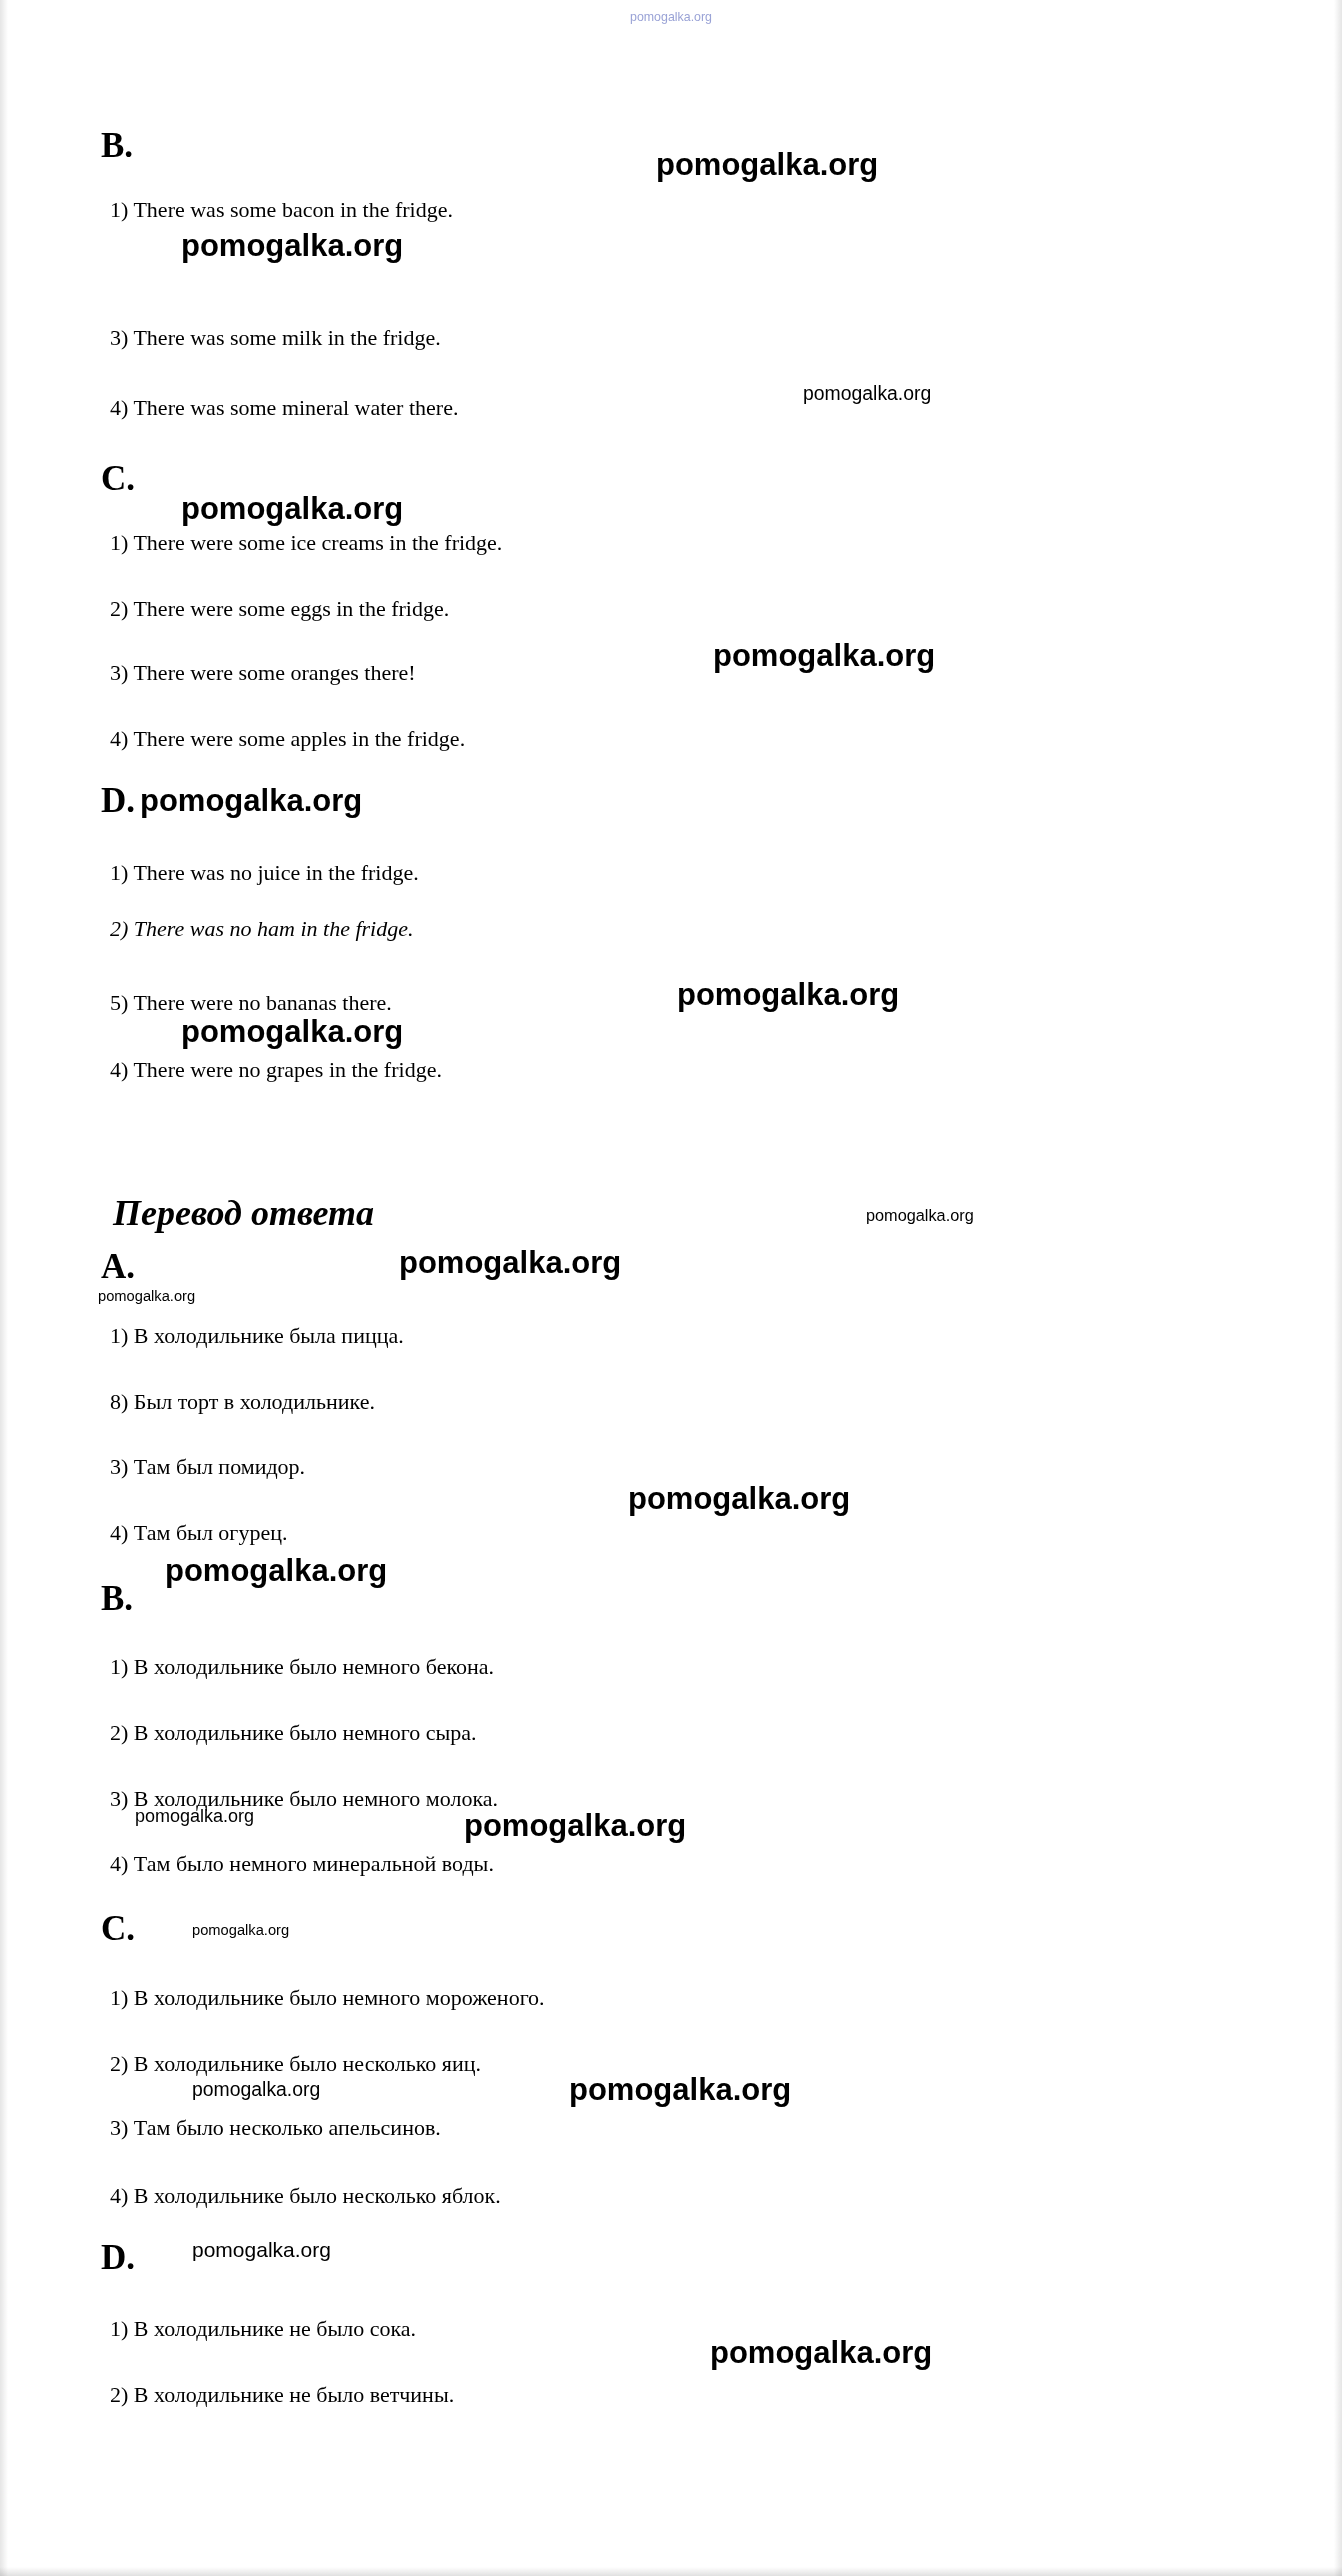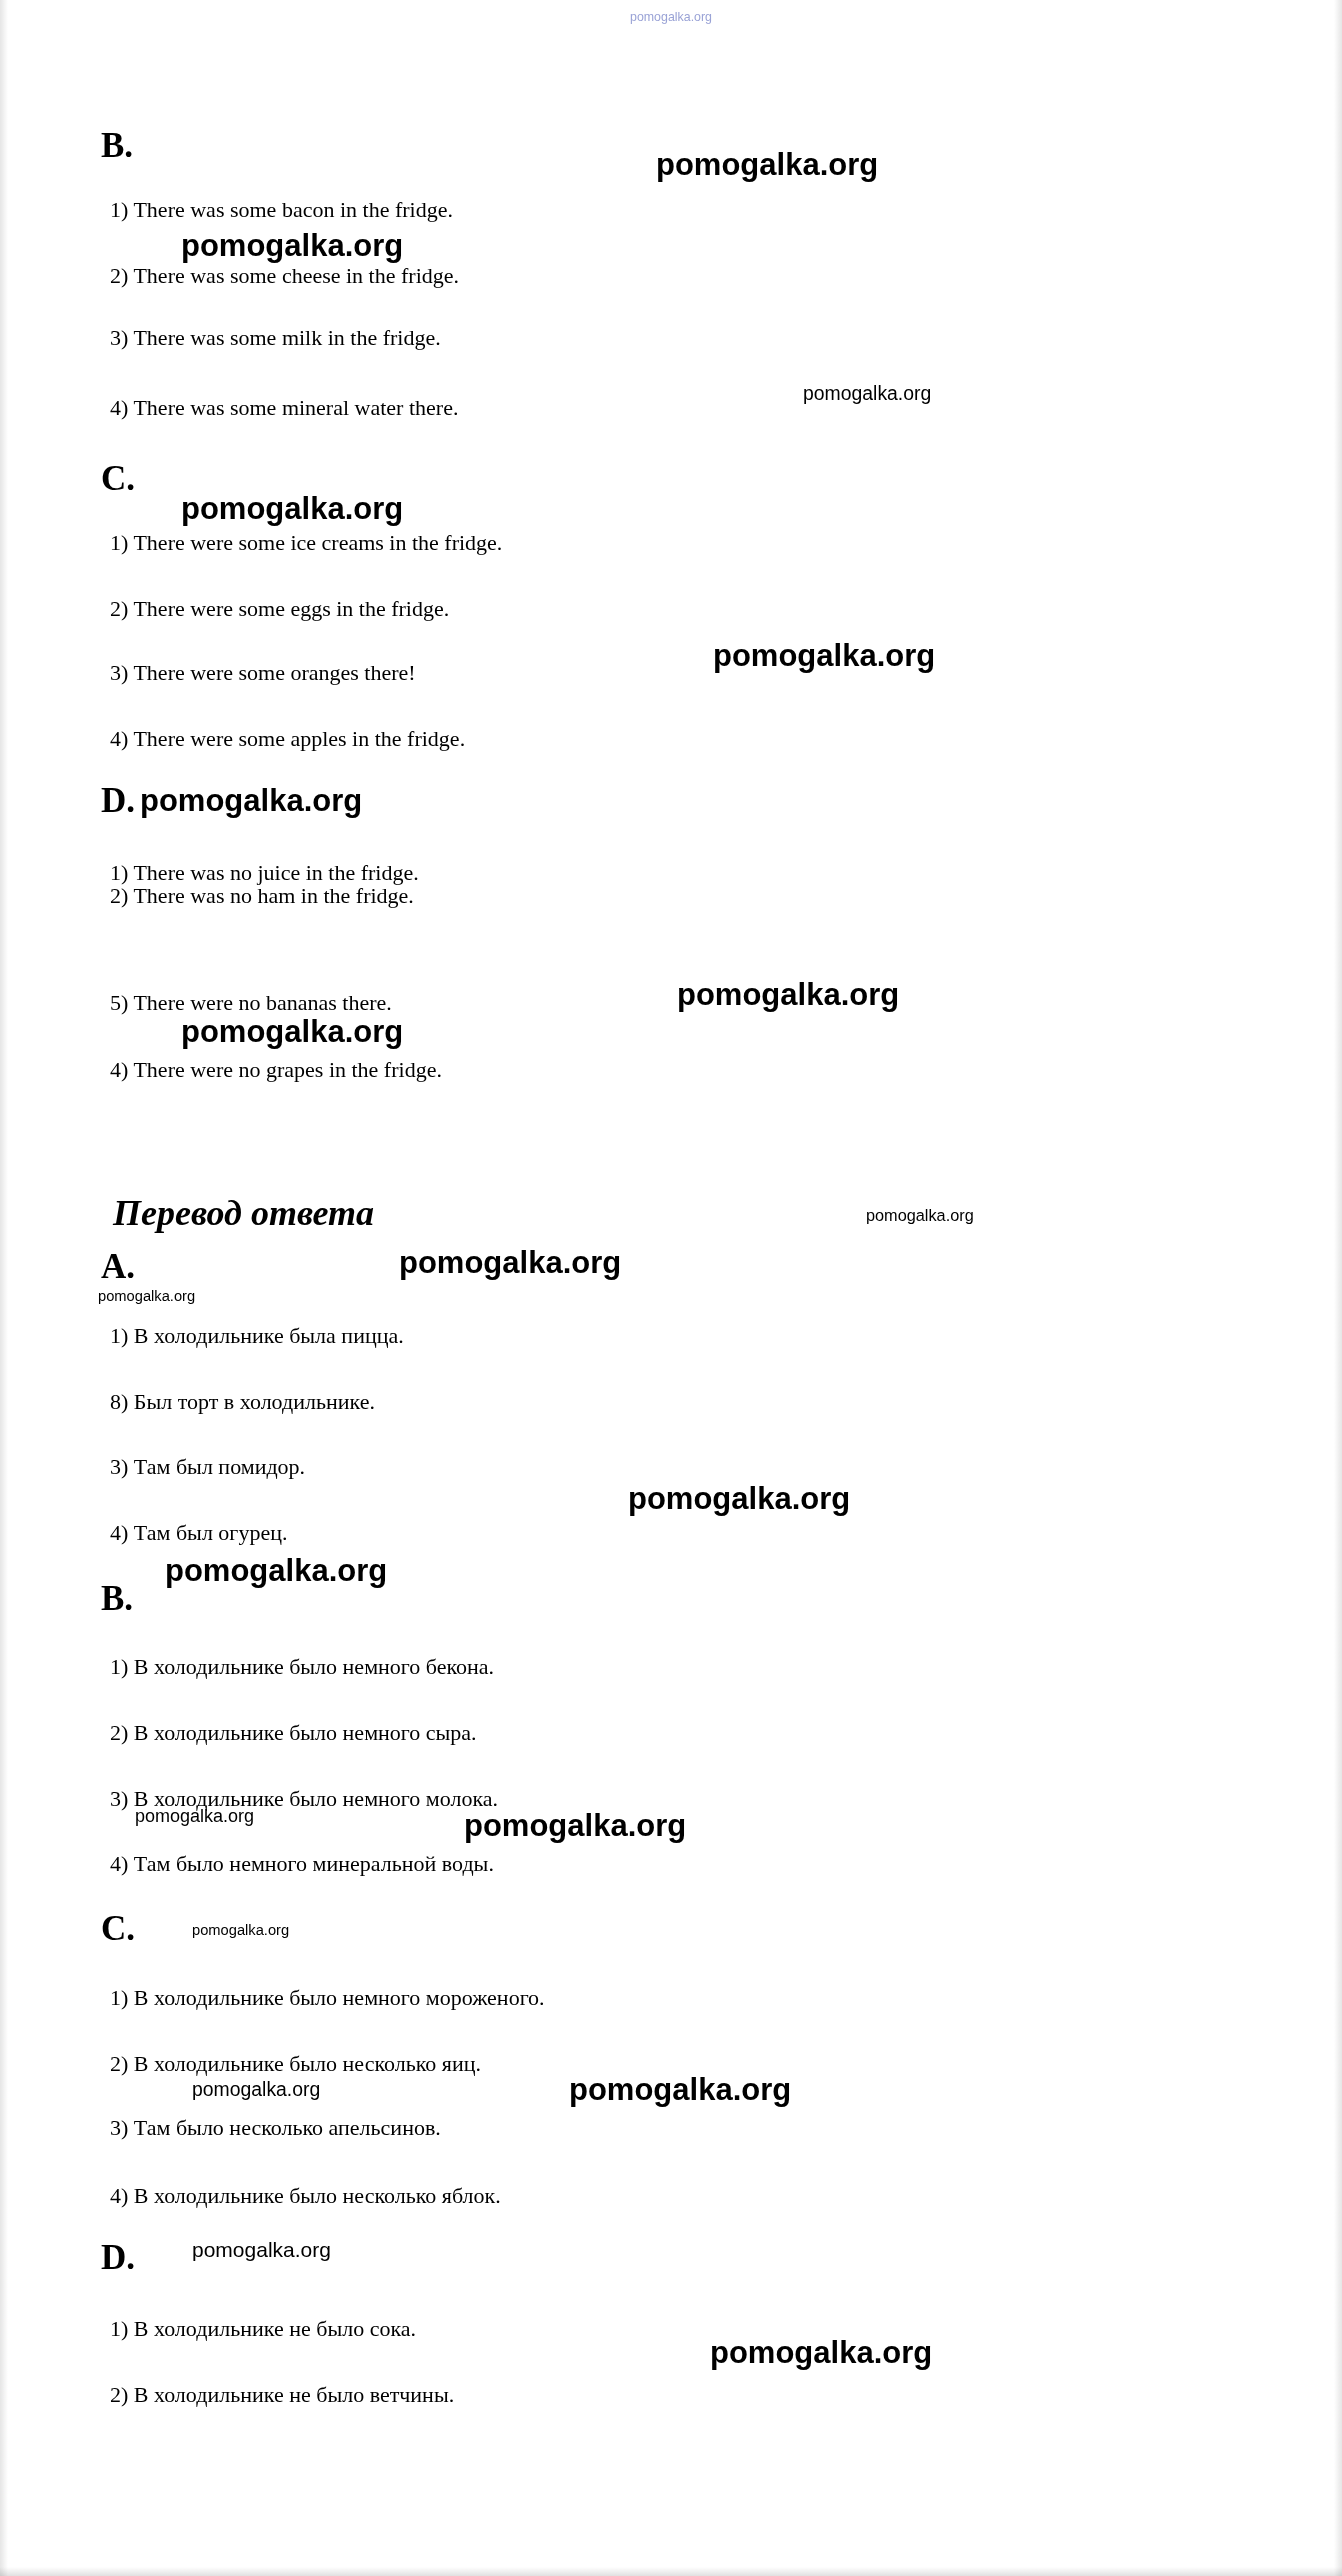--- a/index.html
+++ b/index.html
@@ -95,33 +95,32 @@
   <span class="wm wm-r" style="left:135px; top:1807px; font-size:18px;">pomogalka.org</span>
   <span class="wm wm-b" style="left:464px; top:1810px;">pomogalka.org</span>
   <span class="wm wm-r" style="left:192px; top:1923px; font-size:14.7px;">pomogalka.org</span>
   <span class="wm wm-r" style="left:192px; top:2080px; font-size:19.4px;">pomogalka.org</span>
   <span class="wm wm-b" style="left:569px; top:2074px;">pomogalka.org</span>
   <span class="wm wm-r" style="left:192px; top:2239px; font-size:21px;">pomogalka.org</span>
   <span class="wm wm-b" style="left:710px; top:2337px;">pomogalka.org</span>
 
   <h2 class="label" style="top:127px;">B.</h2>
   <p class="line" style="top:188px;">1) There was some bacon in the fridge.</p>
-  <p class="line" style="top:254px;">2) There was some cheese in the fridge.</p>
   <p class="line" style="top:316px;">3) There was some milk in the fridge.</p>
   <p class="line" style="top:386px;">4) There was some mineral water there.</p>
 
   <h2 class="label" style="top:460px;">C.</h2>
   <p class="line" style="top:521px;">1) There were some ice creams in the fridge.</p>
   <p class="line" style="top:587px;">2) There were some eggs in the fridge.</p>
   <p class="line" style="top:651px;">3) There were some oranges there!</p>
   <p class="line" style="top:717px;">4) There were some apples in the fridge.</p>
 
   <h2 class="label" style="top:782px;">D.</h2>
   <p class="line" style="top:851px;">1) There was no juice in the fridge.</p>
-  <p class="line" style="top:874px;">2) There was no ham in the fridge.</p>
+  <p class="line" style="top:907px;font-style:italic;">2) There was no ham in the fridge.</p>
   <p class="line" style="top:981px;">5) There were no bananas there.</p>
   <p class="line" style="top:1048px;">4) There were no grapes in the fridge.</p>
 
   <h2 class="heading" style="top:1182px;">Перевод ответа</h2>
 
   <h2 class="label" style="top:1248px;">A.</h2>
   <p class="line" style="top:1314px;">1) В холодильнике была пицца.</p>
   <p class="line" style="top:1380px;">8) Был торт в холодильнике.</p>
   <p class="line" style="top:1445px;">3) Там был помидор.</p>
   <p class="line" style="top:1511px;">4) Там был огурец.</p>

